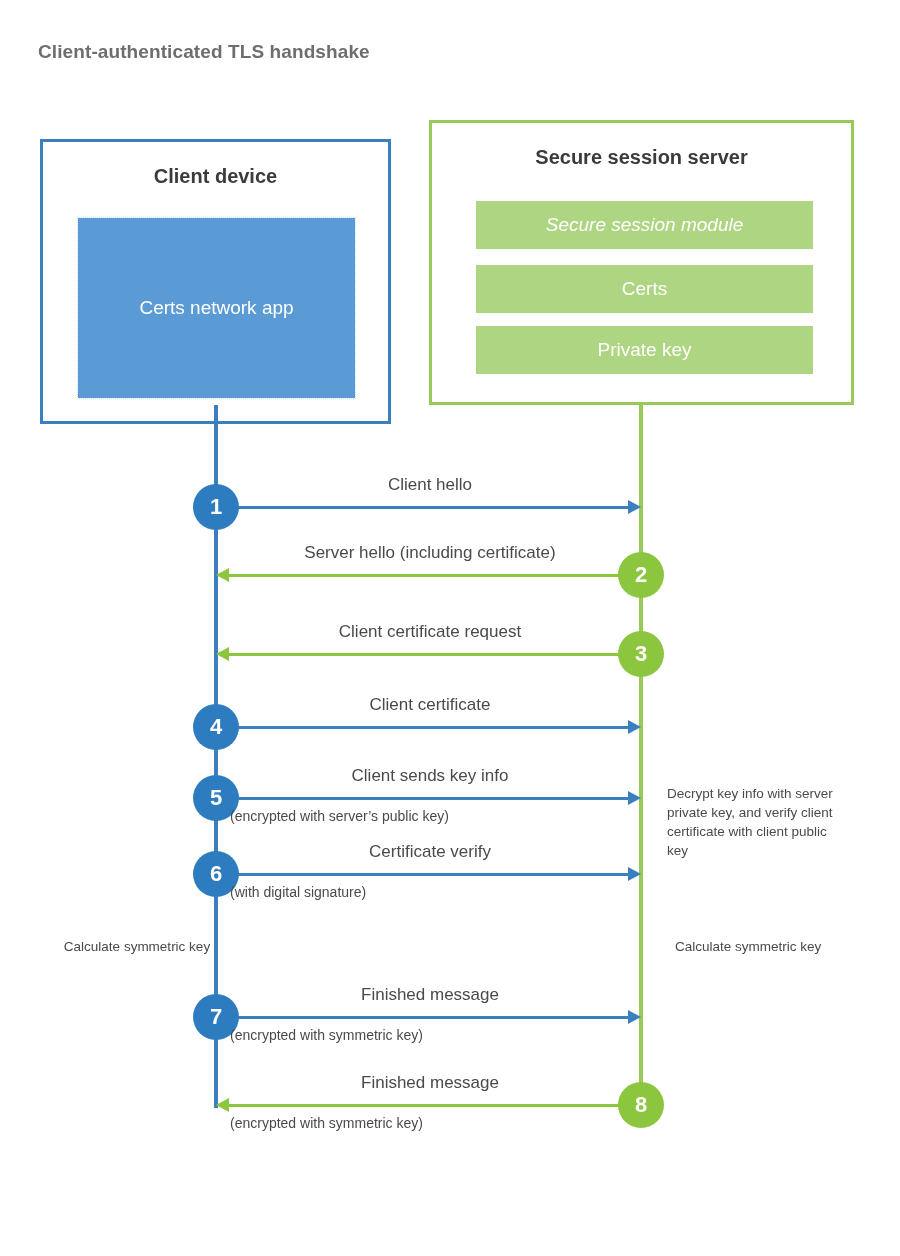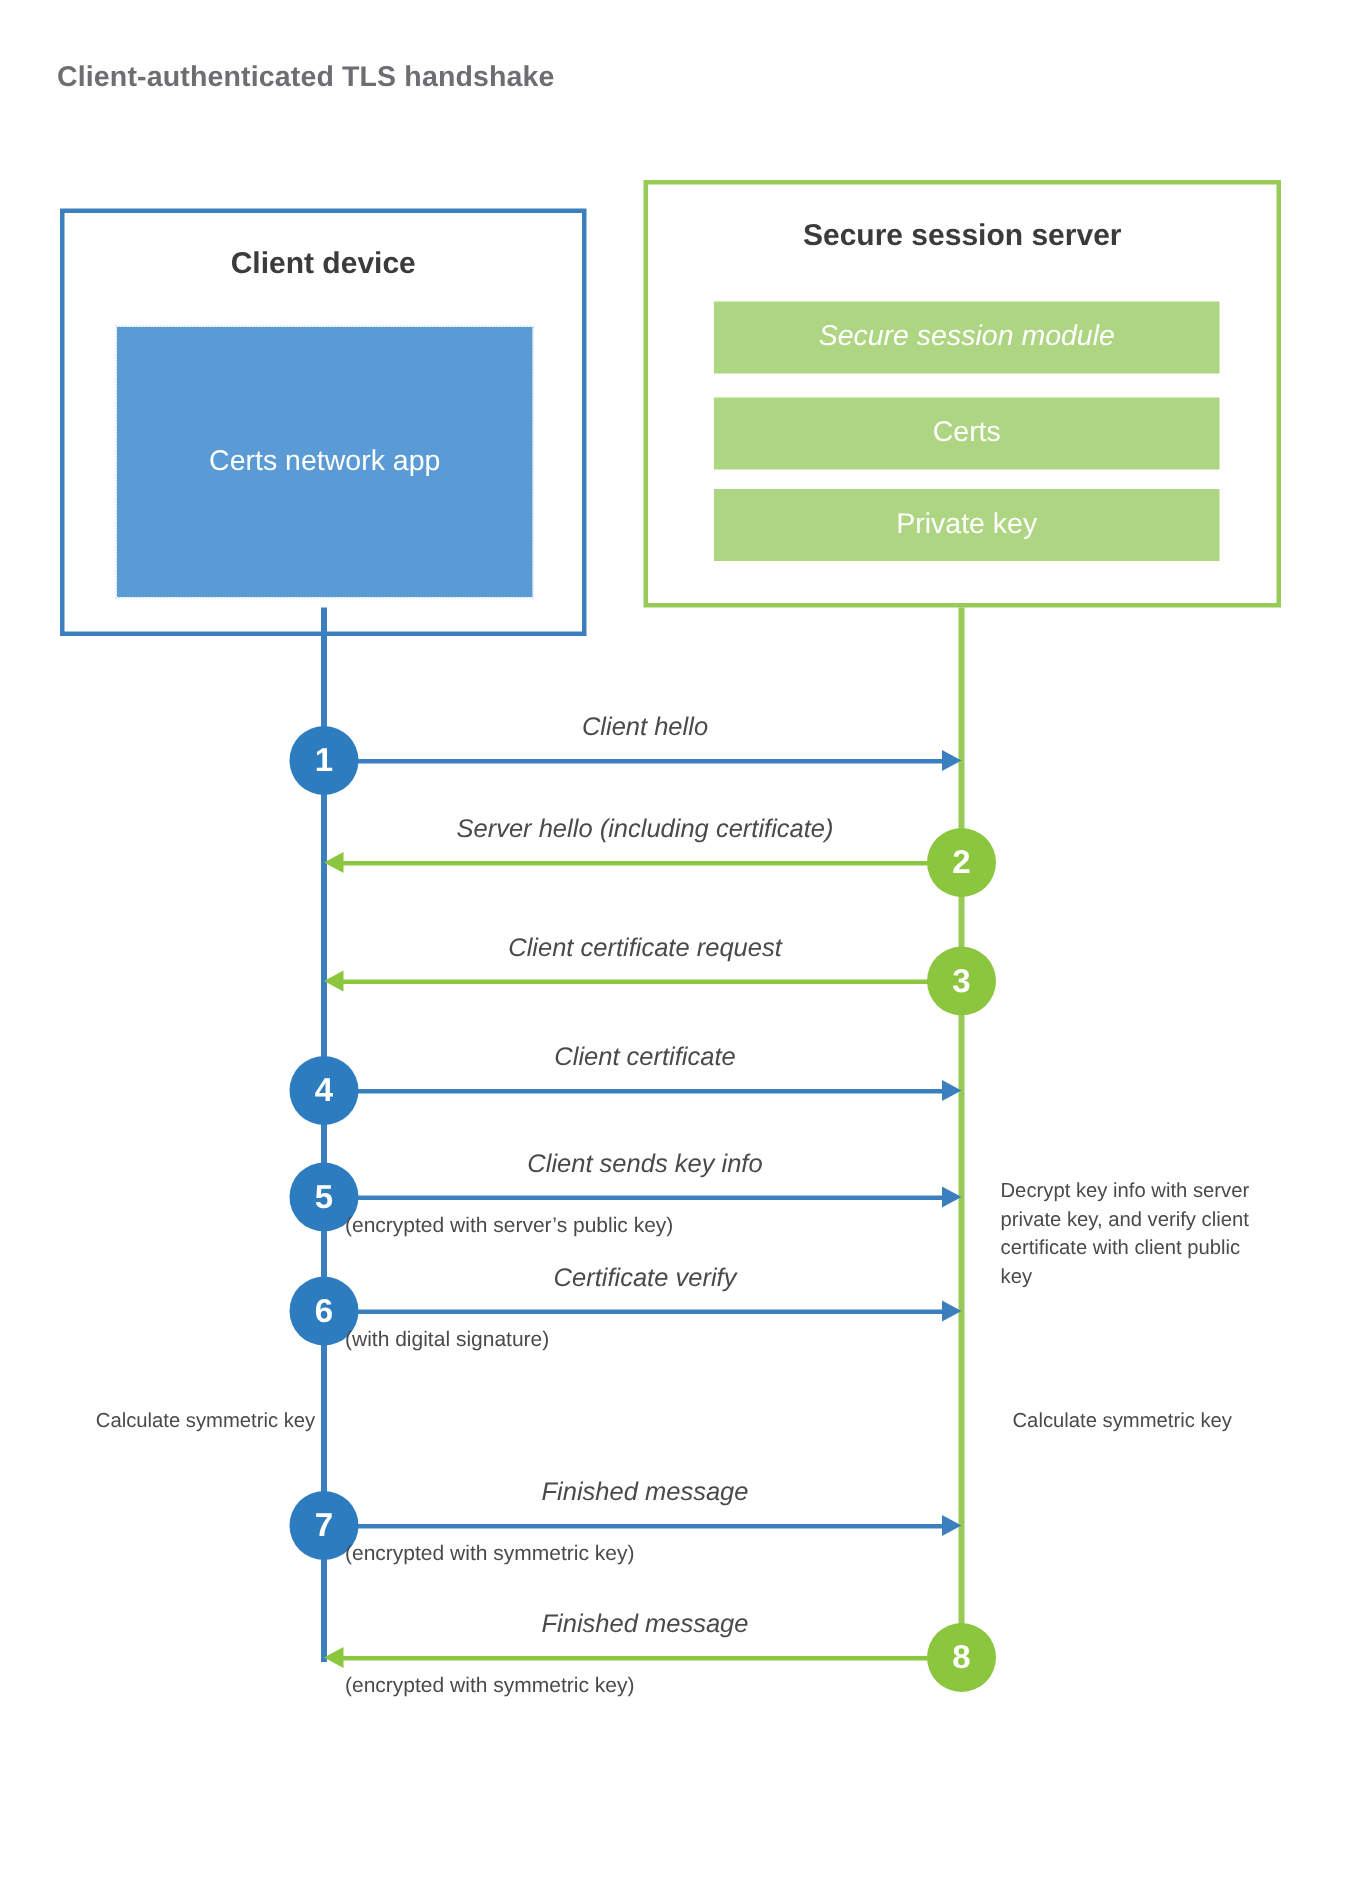--- a/index.html
+++ b/index.html
@@ -154,21 +154,20 @@
 
   .msg-label {
     position: absolute;
     left: 230px;
     width: 400px;
     text-align: center;
     font-size: 17px;
     color: #4a4a4a;
     top: -32px;
     white-space: nowrap;
-    font-style: italic;
   }
   .msg-sub {
     position: absolute;
     left: 230px;
     width: 400px;
     text-align: left;
     font-size: 14px;
     color: #4a4a4a;
     top: 10px;
     white-space: nowrap;

